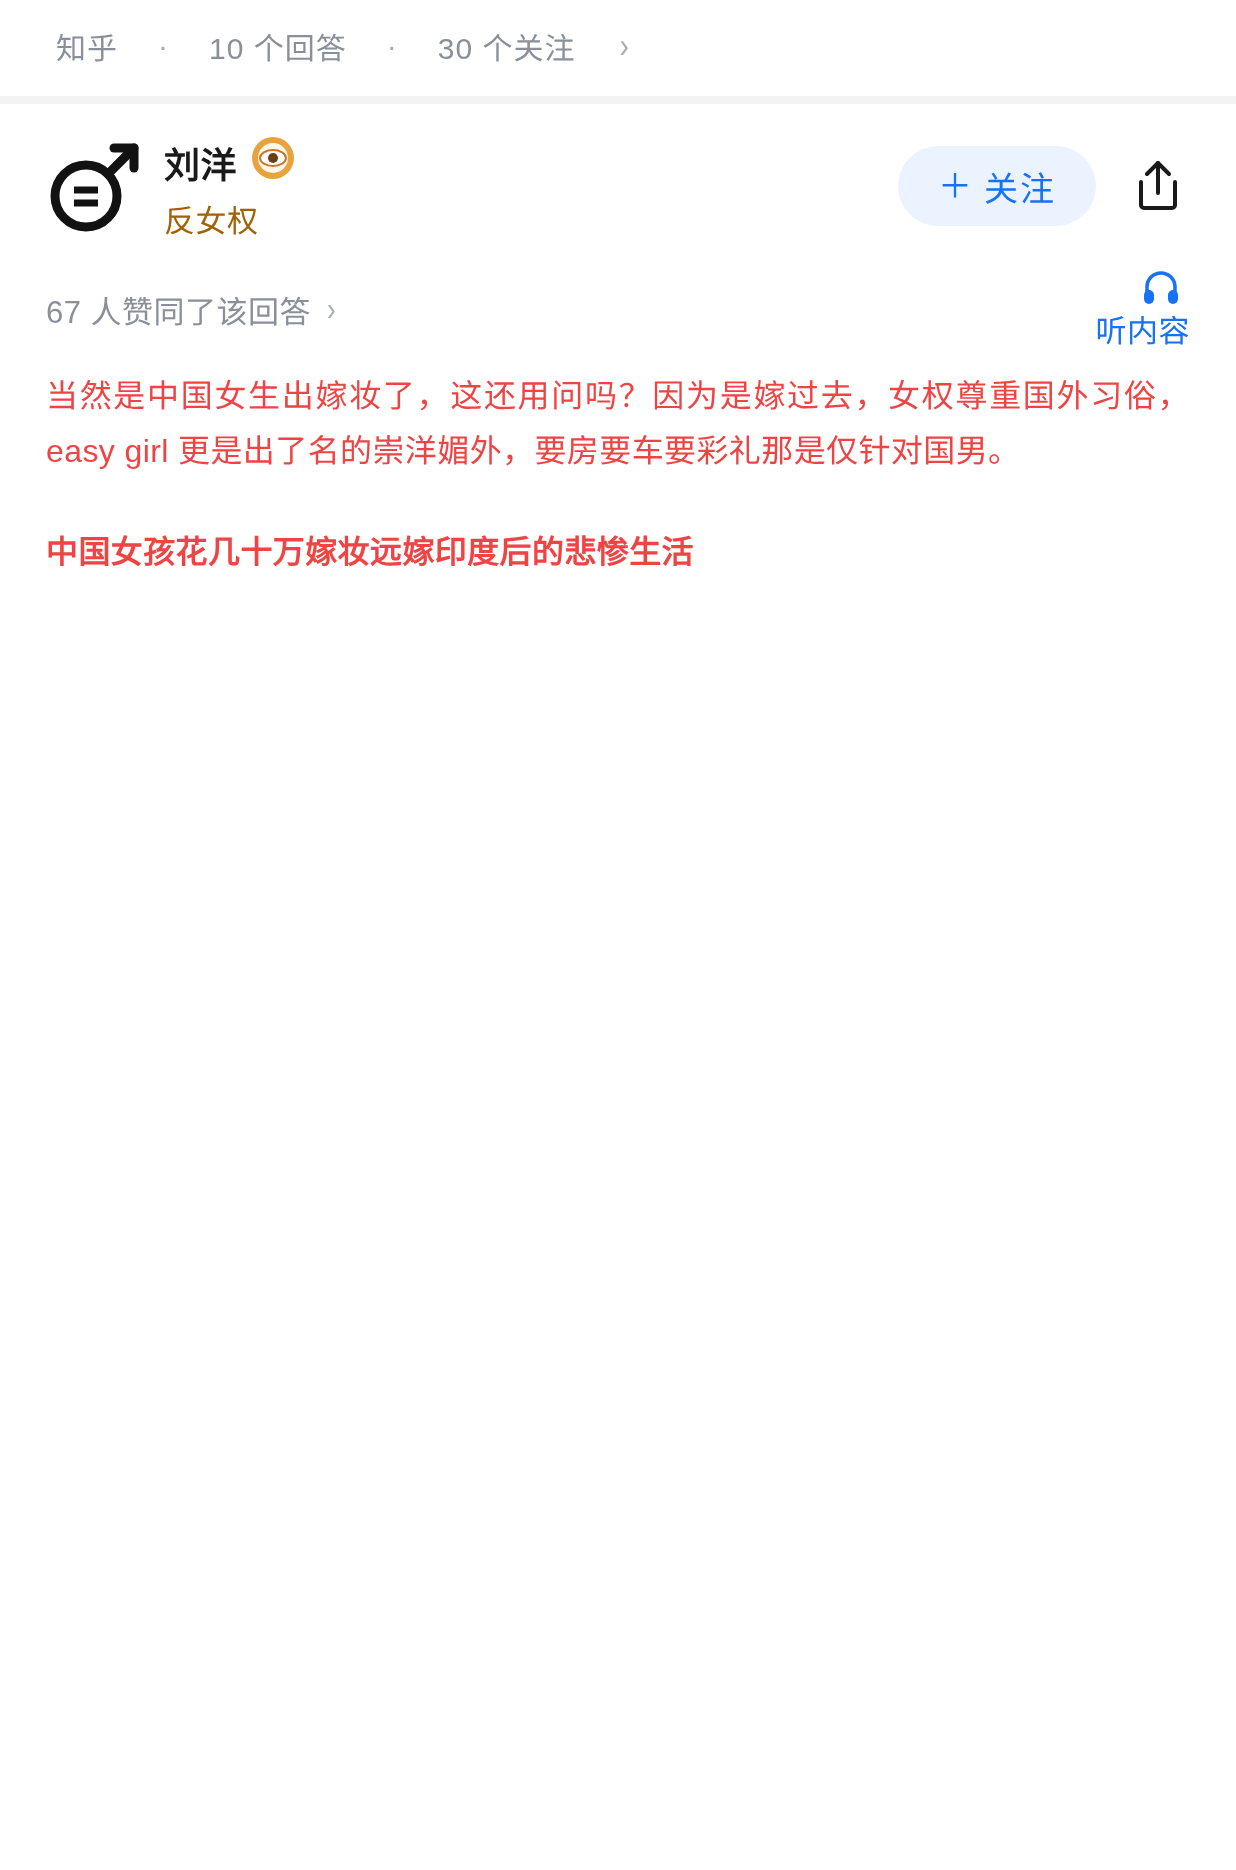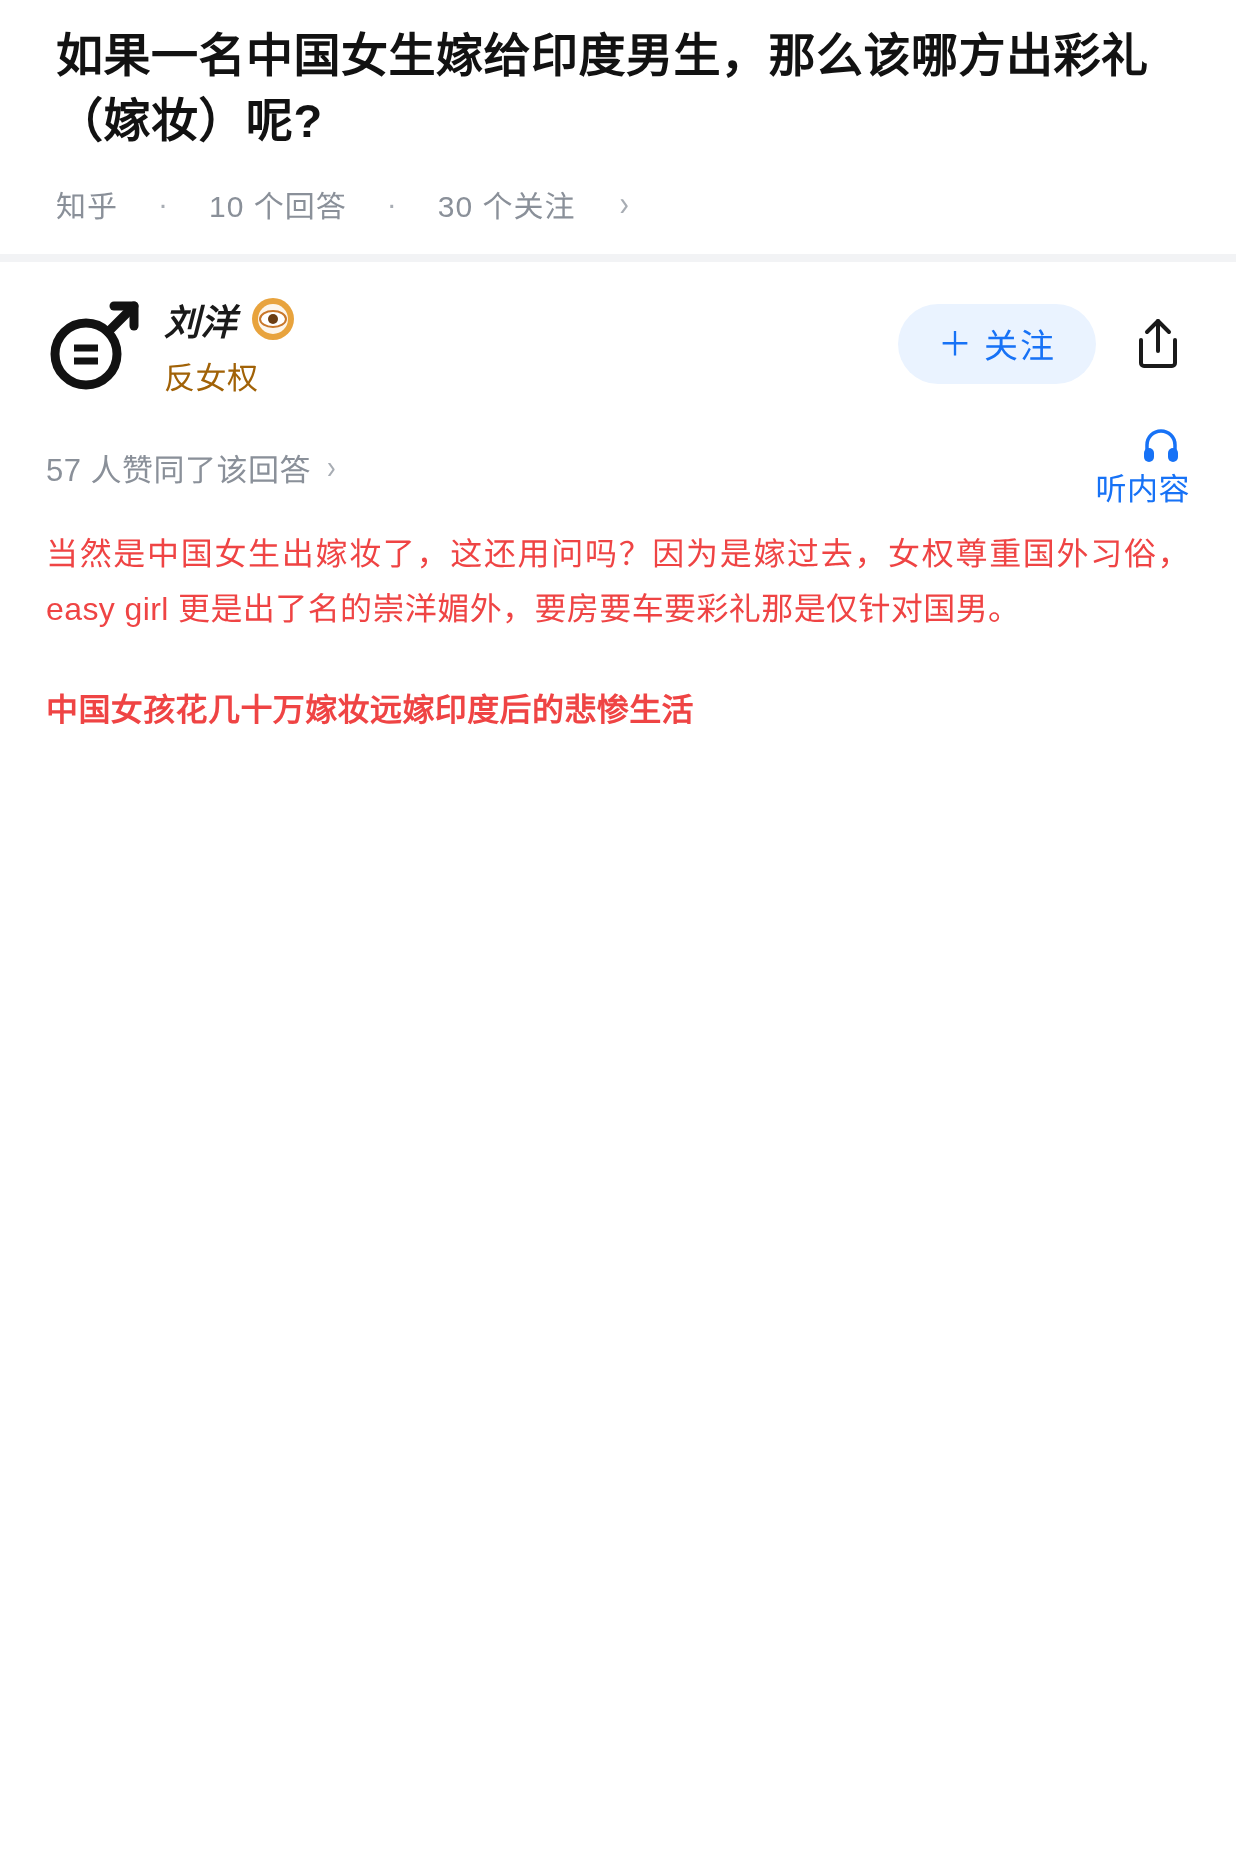--- a/index.html
+++ b/index.html
@@ -78,22 +78,20 @@
   }
   .avatar svg { display: block; }
 
   .author-texts {
     flex: 1 1 auto;
     min-width: 0;
     padding-top: 4px;
   }
   .author-name-line {
     display: flex;
-    align-items: center;
-    font-style: italic;
   }
   .author-name {
     font-size: 36px;
     font-weight: 600;
     color: #1a1a1a;
     letter-spacing: 0.5px;
   }
   .author-badge {
     width: 44px;
     height: 44px;
@@ -198,21 +196,20 @@
     margin-bottom: 0;
     font-family: Liberation Serif, serif;
   }
 </style>
 </head>
 <body>
 
 <div class="page">
 
   <div class="question-block">
-    <h1 class="question-title">如果一名中国女生嫁给印度男生，那么该哪方出彩礼（嫁妆）呢?</h1>
     <div class="question-meta">
       <span>知乎</span>
       <span class="dot">·</span>
       <span>10 个回答</span>
       <span class="dot">·</span>
       <span>30 个关注</span>
       <span class="meta-chevron">›</span>
     </div>
   </div>
 
@@ -256,21 +253,21 @@
         <svg width="58" height="58" viewBox="0 0 58 58" aria-hidden="true">
           <path d="M12 25 V48 a3 3 0 0 0 3 3 h28 a3 3 0 0 0 3 -3 V25" fill="none" stroke="#1a1a1a" stroke-width="4" stroke-linecap="round"></path>
           <line x1="29" y1="6" x2="29" y2="36" stroke="#1a1a1a" stroke-width="4" stroke-linecap="round"></line>
           <path d="M18 17 L29 6 L40 17" fill="none" stroke="#1a1a1a" stroke-width="4" stroke-linecap="round" stroke-linejoin="round"></path>
         </svg>
       </div>
     </div>
 
     <div class="voters-row">
       <div class="voters">
-        <span>57 人赞同了该回答</span>
+        <span>67 人赞同了该回答</span>
         <span class="chevron">›</span>
       </div>
       <div class="listen">
         <span class="headphone">
           <svg width="38" height="38" viewBox="0 0 38 38" aria-hidden="true">
             <path d="M5 24 V19 a14 14 0 0 1 28 0 v5" fill="none" stroke="#1772f6" stroke-width="3.5" stroke-linecap="round"></path>
             <rect x="2" y="22" width="10" height="14" rx="5" fill="#1772f6"></rect>
             <rect x="26" y="22" width="10" height="14" rx="5" fill="#1772f6"></rect>
           </svg>
         </span>

